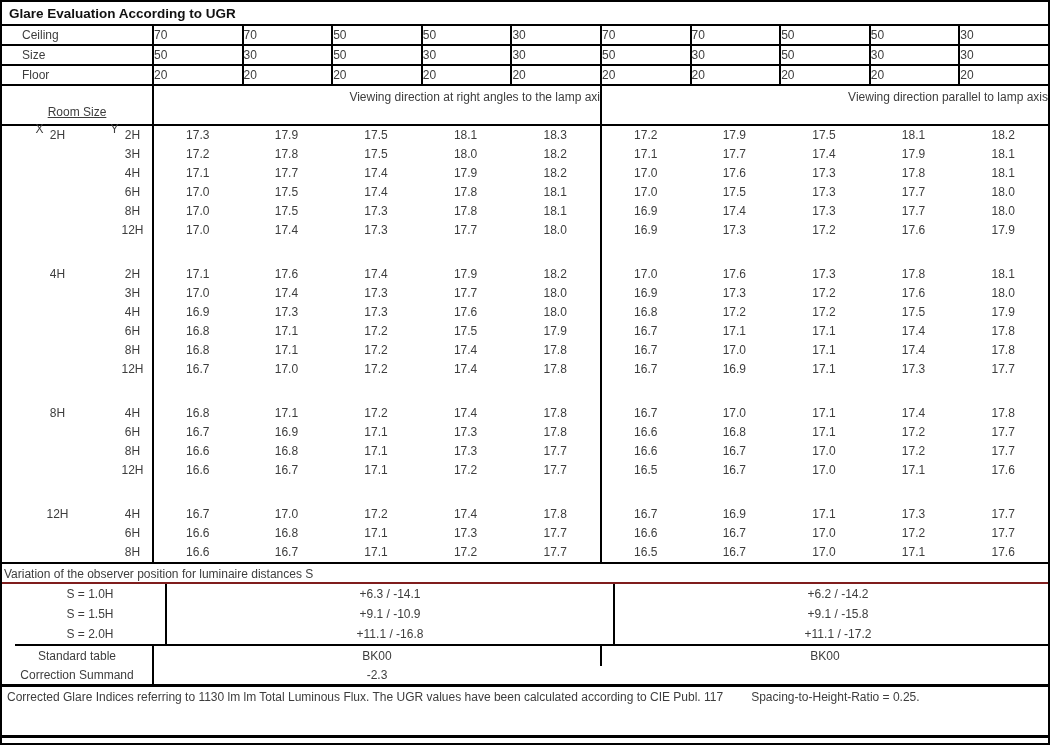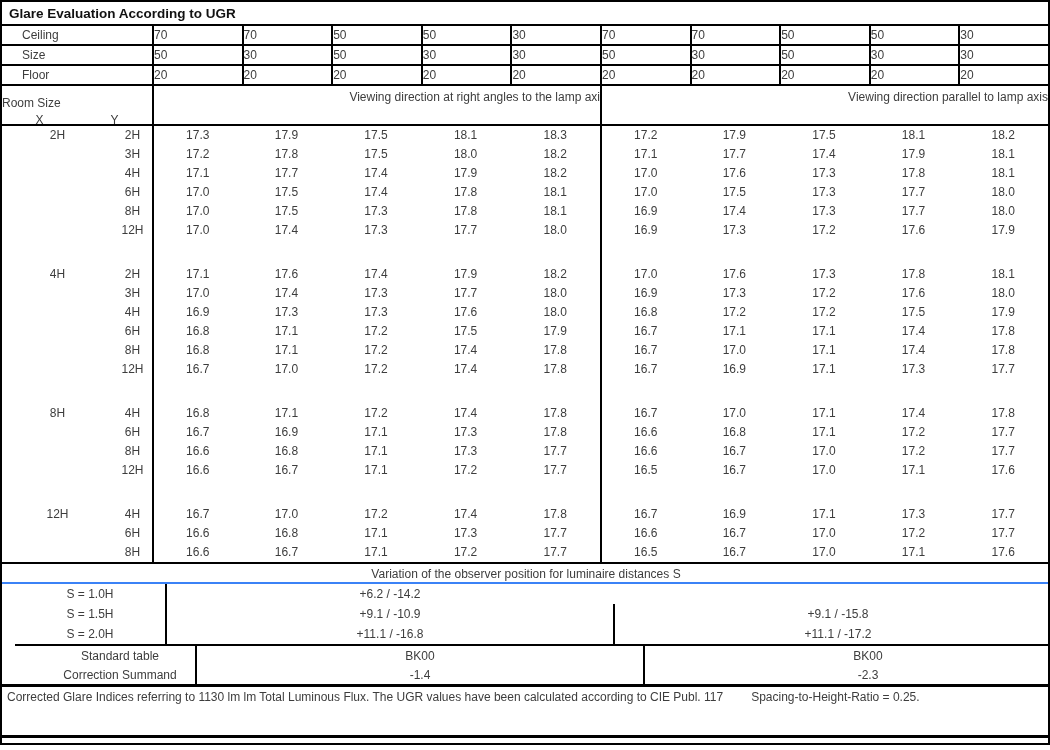--- a/index.html
+++ b/index.html
@@ -13,39 +13,39 @@
     font-weight:bold;font-size:13.5px;color:#111;padding-left:7px;box-sizing:border-box;}
   
   .surf-row{display:grid;grid-template-columns:150px repeat(10,89.6px);
     height:20px;box-sizing:border-box;border-bottom:2px solid #000;}
   .surf-label{padding-left:20px;line-height:18px;}
   .surf-cell{line-height:18px;border-left:2px solid #000;box-sizing:border-box;}
   
   .header-row{display:grid;grid-template-columns:150px 448px 448px;
     height:40px;box-sizing:border-box;border-bottom:2px solid #000;}
   .hdr-left{position:relative;}
-  .room-size-label{line-height:18px;padding-top:8px;}
+  .room-size-label{text-align:center;line-height:18px;padding-top:17px;text-decoration:underline;}
   .xy-row{display:grid;grid-template-columns:75px 75px;text-align:center;line-height:16px;}
   .hdr-mid,.hdr-right{border-left:2px solid #000;box-sizing:border-box;
     text-align:right;padding-top:2px;line-height:18px;}
   
   .data-area{border-bottom:2px solid #000;box-sizing:border-box;}
   .d-row{display:grid;grid-template-columns:75px 75px repeat(10,89.6px);height:19px;}
   .d-row.gap{height:25px;}
   .d-x,.d-y{text-align:center;line-height:19px;margin-left:36px;}
   .d-cell{text-align:center;line-height:19px;box-sizing:border-box;}
   .bl{border-left:2px solid #000;}
   
-  .variation-row{height:20px;line-height:20px;border-bottom:2px solid #3b82f6;
-    padding-left:2px;box-sizing:border-box;text-align:center;}
+  .variation-row{height:20px;line-height:20px;border-bottom:2px solid #7f1d1d;
+    padding-left:2px;box-sizing:border-box;}
   
   .s-block{border-bottom:2px solid #000;box-sizing:border-box;margin-left:13px;}
   .summary-block{border-bottom:3px solid #000;box-sizing:border-box;}
   .v-row{display:grid;grid-template-columns:150px 448px 448px;height:20px;}
-  .summary-block .v-row{height:19px;margin-left:43px;}
+  .summary-block .v-row{height:19px;}
   .v-label{text-align:center;line-height:20px;}
   .v-cell{text-align:center;line-height:20px;box-sizing:border-box;border-left:2px solid #000;}
   
   .footer{height:51px;border-bottom:3px solid #000;box-sizing:border-box;
     padding:3px 5px 0 5px;}
   .footer .gap-span{display:inline-block;width:28px;}
 </style>
 </head>
 <body>
 
@@ -415,20 +415,21 @@
         <div class="d-cell">17.1</div>
         <div class="d-cell">17.6</div>
       </div>
     </div>
 
   <div class="variation-row">Variation of the observer position for luminaire distances S</div>
 
   <div class="s-block" id="variation-rows">
       <div class="v-row">
         <div class="v-label">S = 1.0H</div>
+        <div class="v-cell">+6.3 / -14.1</div>
         <div class="v-cell">+6.2 / -14.2</div>
       </div>
       <div class="v-row">
         <div class="v-label">S = 1.5H</div>
         <div class="v-cell">+9.1 / -10.9</div>
         <div class="v-cell">+9.1 / -15.8</div>
       </div>
       <div class="v-row">
         <div class="v-label">S = 2.0H</div>
         <div class="v-cell">+11.1 / -16.8</div>
@@ -437,21 +438,20 @@
     </div>
 
   <div class="summary-block" id="summary-rows">
       <div class="v-row">
         <div class="v-label">Standard table</div>
         <div class="v-cell">BK00</div>
         <div class="v-cell">BK00</div>
       </div>
       <div class="v-row">
         <div class="v-label">Correction Summand</div>
-        <div class="v-cell">-1.4</div>
         <div class="v-cell">-2.3</div>
       </div>
     </div>
 
   <div class="footer">
     <span>Corrected Glare Indices referring to 1130 lm lm Total Luminous Flux. The UGR values have been calculated according to CIE Publ. 117</span><span class="gap-span"></span><span>Spacing-to-Height-Ratio = 0.25.</span>
   </div>
 </div>
 
 </body></html>

